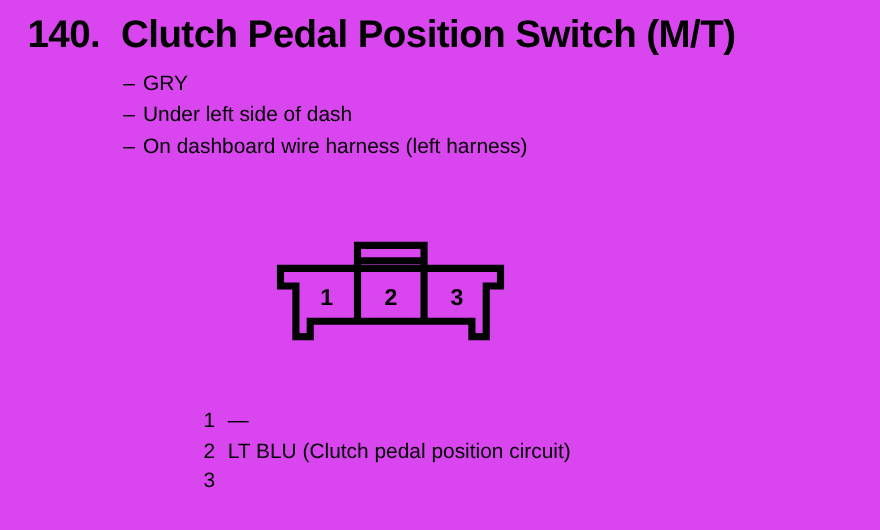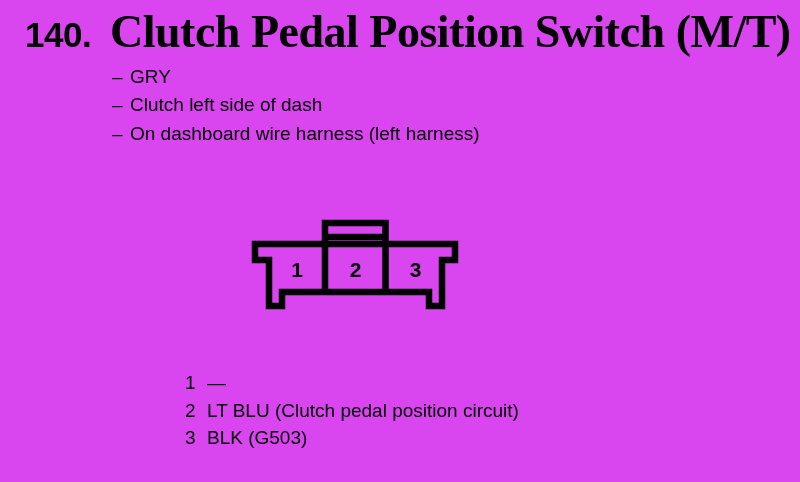--- a/index.html
+++ b/index.html
@@ -23,24 +23,23 @@
     font-size: 35px;
     line-height: 36px;
     letter-spacing: -0.5px;
     white-space: nowrap;
   }
   .item-no {
     display: inline-block;
     width: 85px;
   }
   .title-text {
-    font-size: 46px;
+    font-size: 35px;
     font-weight: bold;
     display: inline;
-    font-family: Liberation Serif, serif;
   }
   .details {
     position: absolute;
     left: 112px;
     top: 63px;
     list-style: none;
     font-size: 19px;
     line-height: 28.3px;
     white-space: nowrap;
   }
@@ -95,21 +94,21 @@
     <span class="title-text">Clutch Pedal Position Switch (M/T)</span>
   </div>
 
   <ul class="details">
     <li class="detail-line">
       <span class="dash">–</span>
       <span>GRY</span>
     </li>
     <li class="detail-line">
       <span class="dash">–</span>
-      <span>Clutch left side of dash</span>
+      <span>Under left side of dash</span>
     </li>
     <li class="detail-line">
       <span class="dash">–</span>
       <span>On dashboard wire harness (left harness)</span>
     </li>
   </ul>
 
   <svg class="connector-svg" viewBox="0 0 225 105" xmlns="http://www.w3.org/2000/svg" aria-hidden="true">
 
     <path d="M 10 32 H 210 V 48 H 197 V 94 H 184 V 80 H 37 V 94 H 24 V 48 H 10 Z"></path>
@@ -125,17 +124,16 @@
     <div class="legend-row">
       <span class="legend-pin">1</span>
       <span class="legend-desc">—</span>
     </div>
     <div class="legend-row">
       <span class="legend-pin">2</span>
       <span class="legend-desc">LT BLU (Clutch pedal position circuit)</span>
     </div>
     <div class="legend-row">
       <span class="legend-pin">3</span>
-      <span class="legend-desc">BLK (G503)</span>
     </div>
   </div>
 
 </div>
 
 </body></html>

